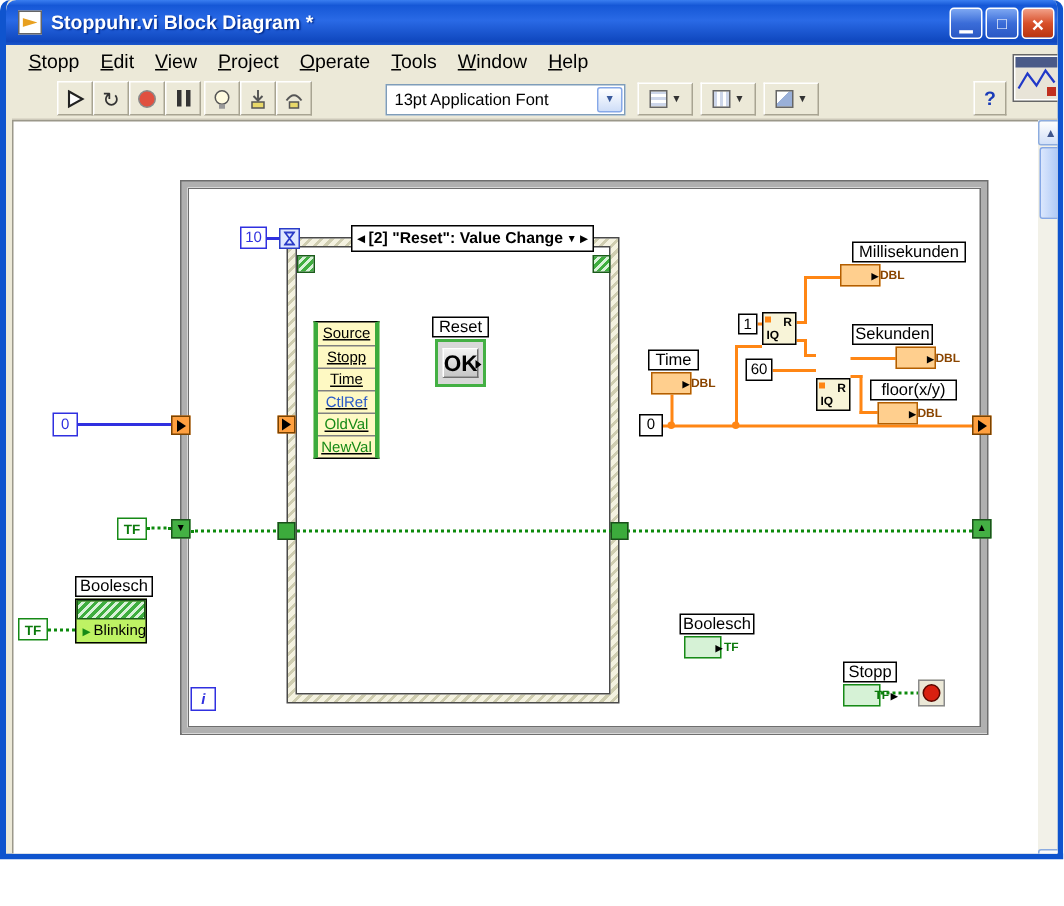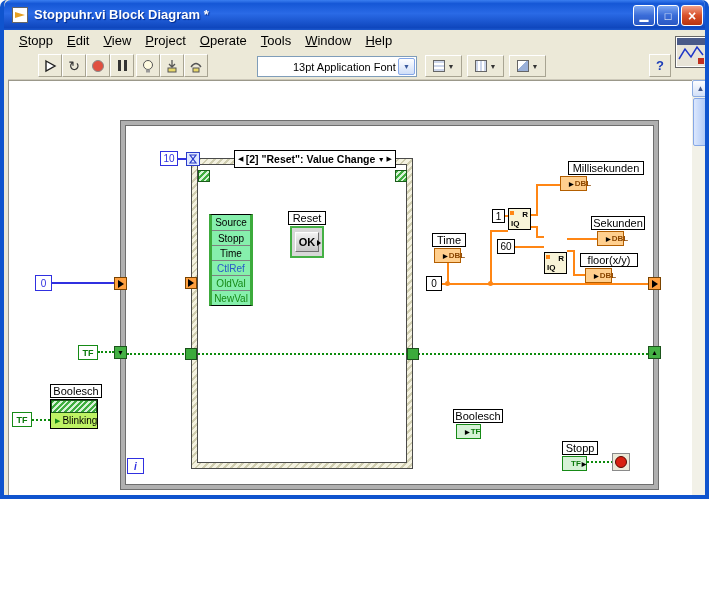--- a/index.html
+++ b/index.html
@@ -1,18 +1,18 @@
 <!DOCTYPE html>
 <html><head>
 <meta charset="utf-8">
 <style>
   * { box-sizing: border-box; margin: 0; padding: 0; }
   html,body { width:709px; height:604px; }
   body { font-family:"Liberation Sans", sans-serif; }
-  #win { position:relative; width:709px; height:499px; background:#ece9d8;
+  #win { position:relative; width:709px; height:573px; background:#ece9d8;
          border-left:4px solid #0f54ce; border-right:4px solid #0f54ce; border-bottom:4px solid #0f54ce;
          border-radius:7px 7px 0 0; overflow:hidden; }
   .abs { position:absolute; }
 
   
   .titlebar { left:0; top:0; width:709px; height:30px;
     background:linear-gradient(180deg,#3a7ef0 0%,#1557d6 12%,#2a6ae6 45%,#0f47be 92%,#1b57cc 100%);
     border-radius:7px 7px 0 0; }
   .title-text { left:30px; top:0; height:30px; line-height:30px; color:#fff; font-size:13px; font-weight:bold;
     text-shadow:1px 1px 1px #002a8c; white-space:nowrap; }
@@ -23,21 +23,21 @@
   .title-icon { left:8px; top:7px; width:16px; height:16px; background:#fff; border:1px solid #666; }
   .title-icon i { position:absolute; left:2px; top:4px; width:10px; height:6px; background:#e8a020; clip-path:polygon(0 0,100% 50%,0 100%); }
 
   
   .menubar { left:4px; top:30px; width:701px; height:21px; background:#ece9d8; display:flex; align-items:center; padding-left:4px; }
   .menu-item { display:inline-block; padding:2px 7px; font-size:13px; color:#000; }
   .menu-item::first-letter { text-decoration:underline; }
   .toolbar { left:4px; top:51px; width:701px; height:29px; background:#ece9d8; border-bottom:1px solid #cdc9ba; }
   .tbtn { top:54px; width:24px; height:23px; background:#ece9d8; border:1px solid;
     border-color:#fff #a8a492 #a8a492 #fff; display:flex; align-items:center; justify-content:center; }
-  .combo { left:253px; top:56px; width:160px; height:21px; background:#fff; border:1px solid #7f9db9; display:flex; align-items:center;padding-left:30px; }
+  .combo { left:253px; top:56px; width:160px; height:21px; background:#fff; border:1px solid #7f9db9; display:flex; align-items:center; }
   .combo .txt { flex:1; font-size:11px; padding-left:5px; white-space:nowrap; overflow:hidden; }
   .combo .arrow { width:17px; height:17px; margin-right:1px; background:linear-gradient(180deg,#fff,#cfdef8); border:1px solid #86a8e8;
     border-radius:2px; font-size:7px; color:#3a5a9c; display:flex; align-items:center; justify-content:center; }
   .ddbtn { top:55px; width:37px; height:22px; background:#ece9d8; border:1px solid; border-color:#fff #a8a492 #a8a492 #fff;
     display:flex; align-items:center; justify-content:center; gap:3px; }
   .ddbtn .caret { font-size:7px; color:#333; }
   .mini-icon { width:12px; height:12px; border:1px solid #666; background:repeating-linear-gradient(180deg,#cdd6ea 0 2px,#fff 2px 4px); }
 
   
   .sb-track-v { left:688px; top:80px; width:17px; height:503px; background:#f2f1e8; }
@@ -46,21 +46,21 @@
     color:#40568c; font-size:8px; display:flex; align-items:center; justify-content:center; }
   .sb-thumb { background:linear-gradient(90deg,#dbe7fd,#a9c5f5); border:1px solid #85a7e6; border-radius:2px; }
   .sb-thumb.h { background:linear-gradient(180deg,#dbe7fd,#a9c5f5); }
   .corner { left:688px; top:583px; width:17px; height:17px; background:#ece9d8;
     background-image:repeating-linear-gradient(135deg,transparent 0 3px,#b8b4a2 3px 5px);
     clip-path:polygon(100% 0,100% 100%,0 100%); }
 
   
   .diagram-bg { left:4px; top:80px; width:684px; height:503px; background:#fff; border-top:1px solid #9b988a; border-left:1px solid #9b988a; }
   .lbl { background:#fff; border:1px solid #000; font-size:11px; display:flex; align-items:center; justify-content:center; white-space:nowrap; }
-  .term { border:1px solid; font-weight:bold; font-size:8px; display:flex; align-items:center; padding-left:8px; gap:1px; }
+  .term { border:1px solid; font-weight:bold; font-size:8px; display:flex; align-items:center; padding-left:20px; gap:1px; }
   .term-dbl { background:#ffcf8e; border-color:#b35e00; color:#8a4500; }
   .term-tf  { background:#d6f2d6; border-color:#168a16; color:#0c7a0c; }
   .term .tarrow { font-size:6px; color:#000; }
   .cbox { background:#fff; border:1px solid #000; font-size:10px; display:flex; align-items:center; justify-content:center; }
   .cbox.blue { border-color:#3030e0; color:#3030e0; }
   .cbox.green { border-color:#168a16; color:#0c7a0c; font-weight:bold; }
   .wire { pointer-events:none; }
   .wire.orange { background:#ff8614; }
   .wire.blue { background:#3030e0; }
   .gdot-h { height:0; border-top:2px dotted #0c8a0c; }
@@ -259,21 +259,21 @@
     <span style="font-size:7px;">▶</span>
   </div>
   <div class="abs stripes-g" style="left:194px;top:170px;width:12px;height:12px;"></div>
   <div class="abs stripes-g" style="left:391px;top:170px;width:12px;height:12px;"></div>
   <div class="abs tunnel-g" style="left:181px;top:348px;"></div>
   <div class="abs tunnel-g" style="left:403px;top:348px;"></div>
   <div class="abs tunnel-o" style="left:181px;top:277px;width:12px;height:12px;">
       <i></i>
     </div>
 
-  <div class="abs" style="left:205px;top:214px;width:44px;height:92px;border:1px solid #000;background:#86efac;border-left:3px solid #3cab3c;border-right:3px solid #3cab3c;">
+  <div class="abs" style="left:205px;top:214px;width:44px;height:92px;border:1px solid #000;background:#fef9c3;border-left:3px solid #3cab3c;border-right:3px solid #3cab3c;text-decoration:underline;">
     <div class="ed-row r-black">
         <span>Source</span>
       </div>
     <div class="ed-row r-black">
         <span>Stopp</span>
       </div>
     <div class="ed-row r-black">
         <span>Time</span>
       </div>
     <div class="ed-row r-blue">
@@ -284,21 +284,21 @@
       </div>
     <div class="ed-row r-green">
         <span>NewVal</span>
       </div>
   </div>
 
   <div class="abs lbl" style="left:284px;top:211px;width:38px;height:14px;">
       <span>Reset</span>
     </div>
   <div class="abs" style="left:286px;top:226px;width:34px;height:32px;border:2px solid #44b044;background:#d8d8d8;display:flex;align-items:center;justify-content:center;">
-    <div style="width:24px;height:20px;background:linear-gradient(180deg,#f2f2f2,#c6c6c6);border:1px solid;border-color:#fff #707070 #707070 #fff;font-size:11px;font-weight:bold;display:flex;align-items:center;justify-content:center;">
+    <div style="width:24px;height:20px;background:linear-gradient(180deg,#f2f2f2,#c6c6c6);border:1px solid;border-color:#fff #707070 #707070 #fff;font-size:15px;font-weight:bold;display:flex;align-items:center;justify-content:center;">
       <span>OK</span>
     </div>
     <span style="position:absolute;right:1px;top:12px;width:0;height:0;border-left:4px solid #000;border-top:3px solid transparent;border-bottom:3px solid transparent;"></span>
   </div>
 
   <div class="abs cbox" style="left:422px;top:276px;width:16px;height:15px;">
       <span>0</span>
     </div>
 
   <div class="abs lbl" style="left:428px;top:233px;width:34px;height:14px;">
@@ -324,21 +324,21 @@
     <span class="iq">IQ</span>
   </div>
 
   <div class="abs lbl" style="left:564px;top:161px;width:76px;height:14px;">
       <span>Millisekunden</span>
     </div>
   <div class="abs term term-dbl" style="left:556px;top:176px;width:27px;height:15px;">
     <span class="tarrow">▶</span>
     <span>DBL</span>
   </div>
-  <div class="abs lbl" style="left:587px;top:216px;width:54px;height:14px;">
+  <div class="abs lbl" style="left:564px;top:216px;width:54px;height:14px;">
       <span>Sekunden</span>
     </div>
   <div class="abs term term-dbl" style="left:593px;top:231px;width:27px;height:15px;">
     <span class="tarrow">▶</span>
     <span>DBL</span>
   </div>
   <div class="abs lbl" style="left:576px;top:253px;width:58px;height:14px;">
       <span>floor(x/y)</span>
     </div>
   <div class="abs term term-dbl" style="left:581px;top:268px;width:27px;height:15px;">

